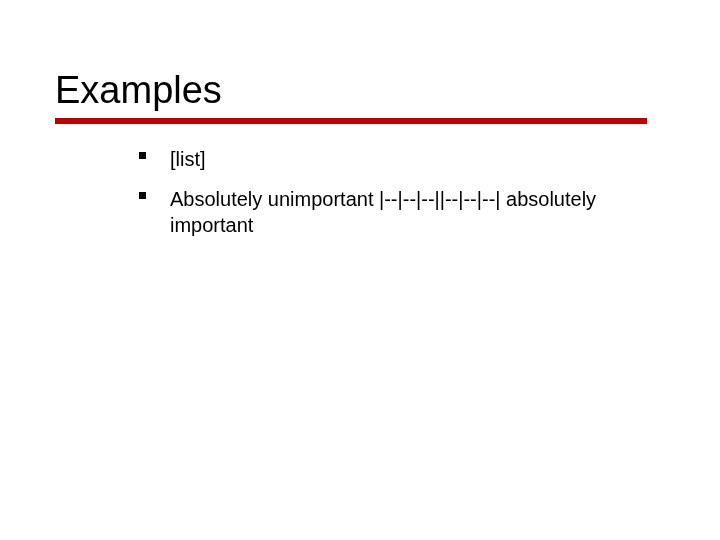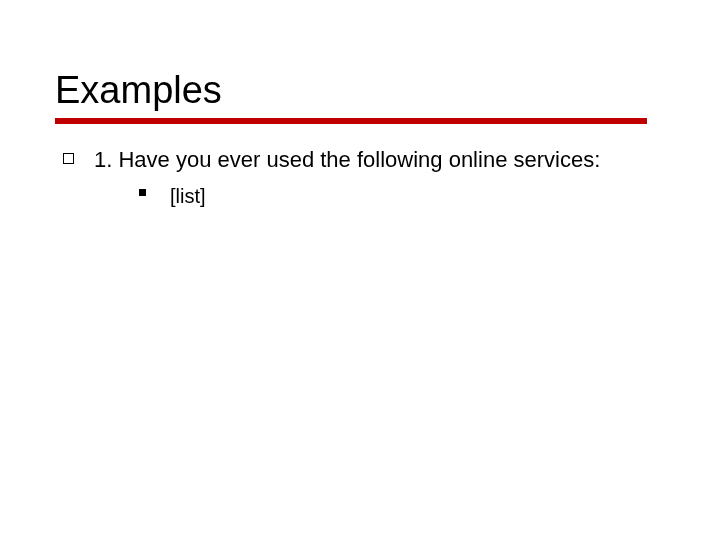--- a/index.html
+++ b/index.html
@@ -58,22 +58,22 @@
   }
   .text { flex: 1 1 auto; }
 </style>
 </head>
 <body>
 
 <div class="slide">
   <h1 class="title">Examples</h1>
   <div class="rule"></div>
 
-  <div class="level1">
-    <span class="bullet"></span>
-    <span class="text">1. Have you ever used the following online services:</span>
-  </div>
   <div class="level2">
     <span class="bullet"></span>
     <span class="text">[list]</span>
   </div>
 
+  <div class="level2">
+    <span class="bullet"></span>
+    <span class="text">Absolutely unimportant |--|--|--||--|--|--| absolutely important</span>
+  </div>
 </div>
 
 </body></html>

